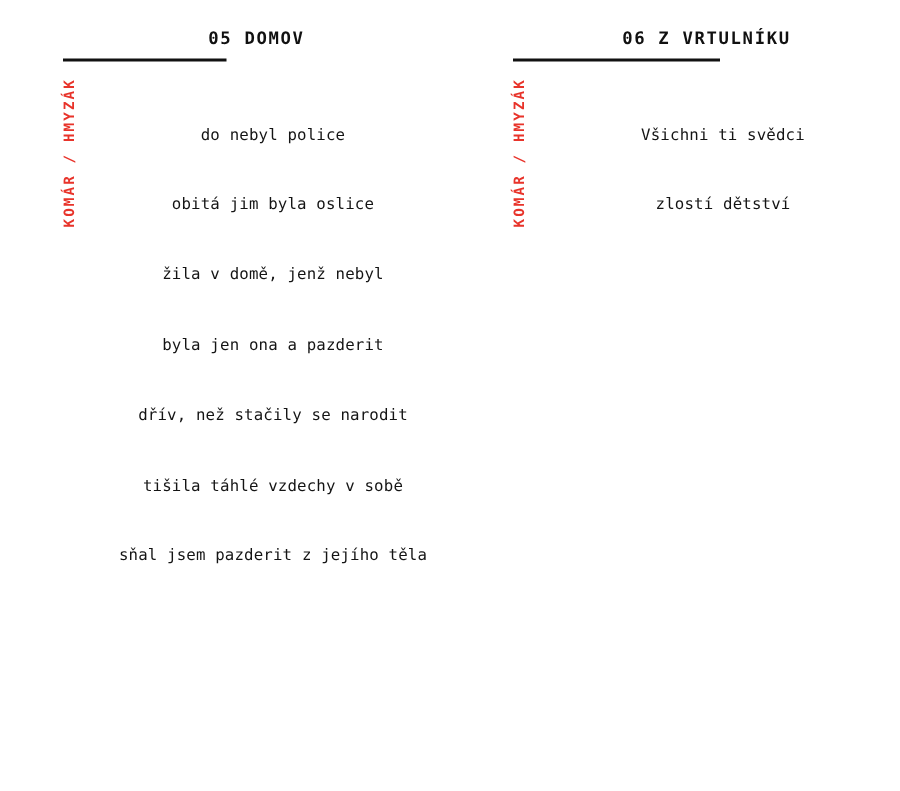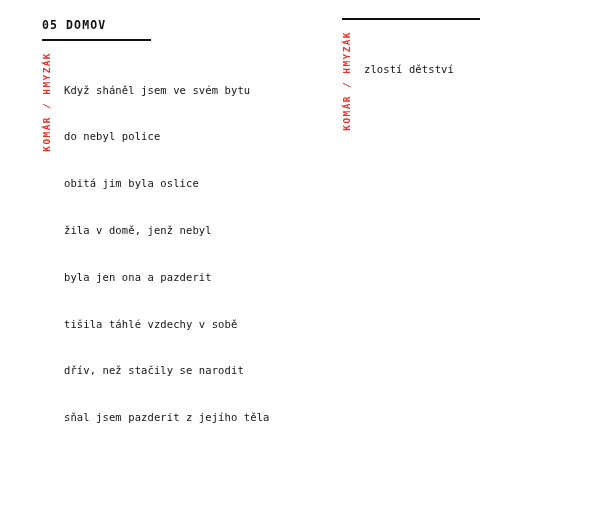--- a/index.html
+++ b/index.html
@@ -12,20 +12,21 @@
     background: #ffffff;
     font-family: "DejaVu Sans Mono", monospace;
     color: #1a1a1a;
     overflow: hidden;
   }
   .page {
     position: relative;
     width: 600px;
     height: 527px;
     box-sizing: border-box;
+    text-align: center;
   }
   .columns {
     display: flex;
     flex-direction: row;
     padding-top: 18px;
   }
   .column {
     position: relative;
     box-sizing: border-box;
   }
@@ -100,45 +101,49 @@
     <div class="column col-left">
       <div class="poem-title">
         <span>05</span>
         <span>DOMOV</span>
       </div>
       <div class="title-underline ul-left"></div>
       <div class="body-wrap">
         <div class="vertical-label">KOMÁR / HMYZÁK</div>
         <div class="stanzas">
           <p class="stanza">
-            <span class="line">Když sháněl jsem ve svém bytu</span>
             <span class="line">do nebyl police</span>
             <span class="line">obitá jim byla oslice</span>
             <span class="line">žila v domě, jenž nebyl</span>
             <span class="line">byla jen ona a pazderit</span>
+            <span class="line">dřív, než stačily se narodit</span>
             <span class="line">tišila táhlé vzdechy v sobě</span>
-            <span class="line">dřív, než stačily se narodit</span>
             <span class="line">sňal jsem pazderit z jejího těla</span>
             
             
             
             
             
             
           </p>
         </div>
       </div>
     </div>
 
     <div class="column col-right">
+      <div class="poem-title">
+        <span>06</span>
+        <span>Z VRTULNÍKU</span>
+      </div>
       <div class="title-underline ul-right"></div>
       <div class="body-wrap">
         <div class="vertical-label">KOMÁR / HMYZÁK</div>
         <div class="stanzas">
           <p class="stanza">
+            <span class="line">Všichni ti svědci</span>
             <span class="line">zlostí dětství</span>
             
           </p>
 
         </div>
       </div>
     </div>
 
   </div>
 </div>

